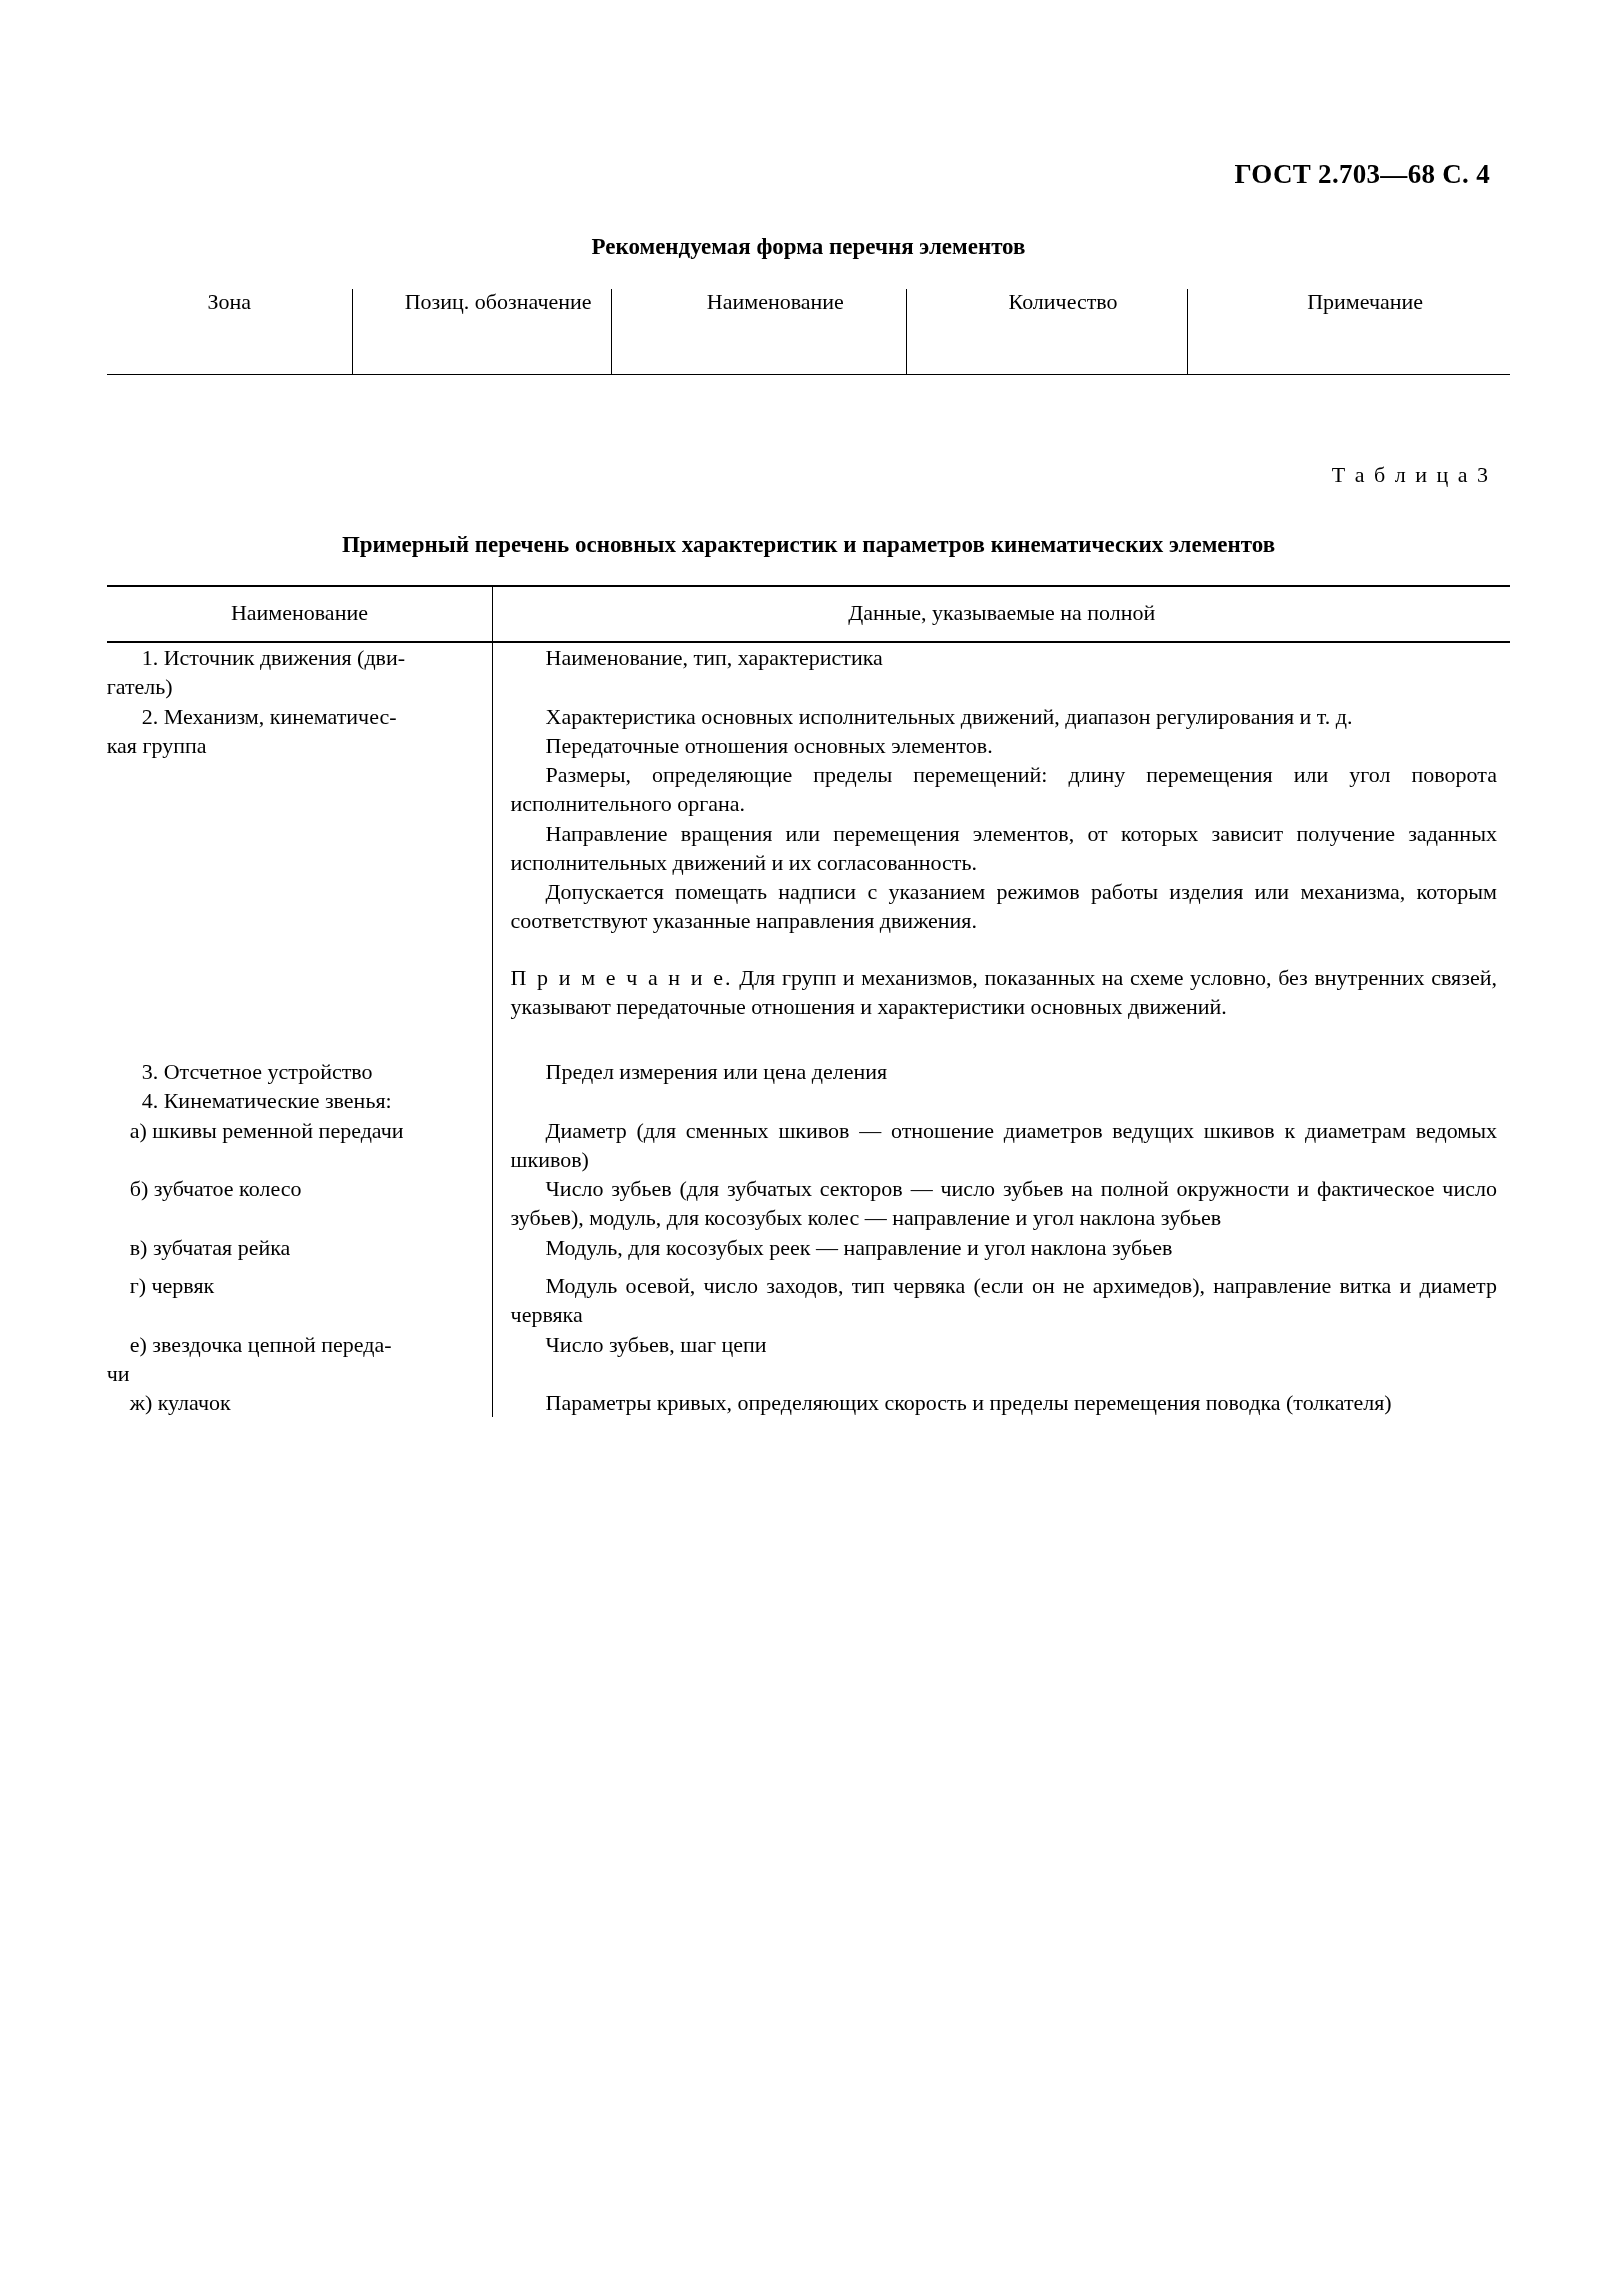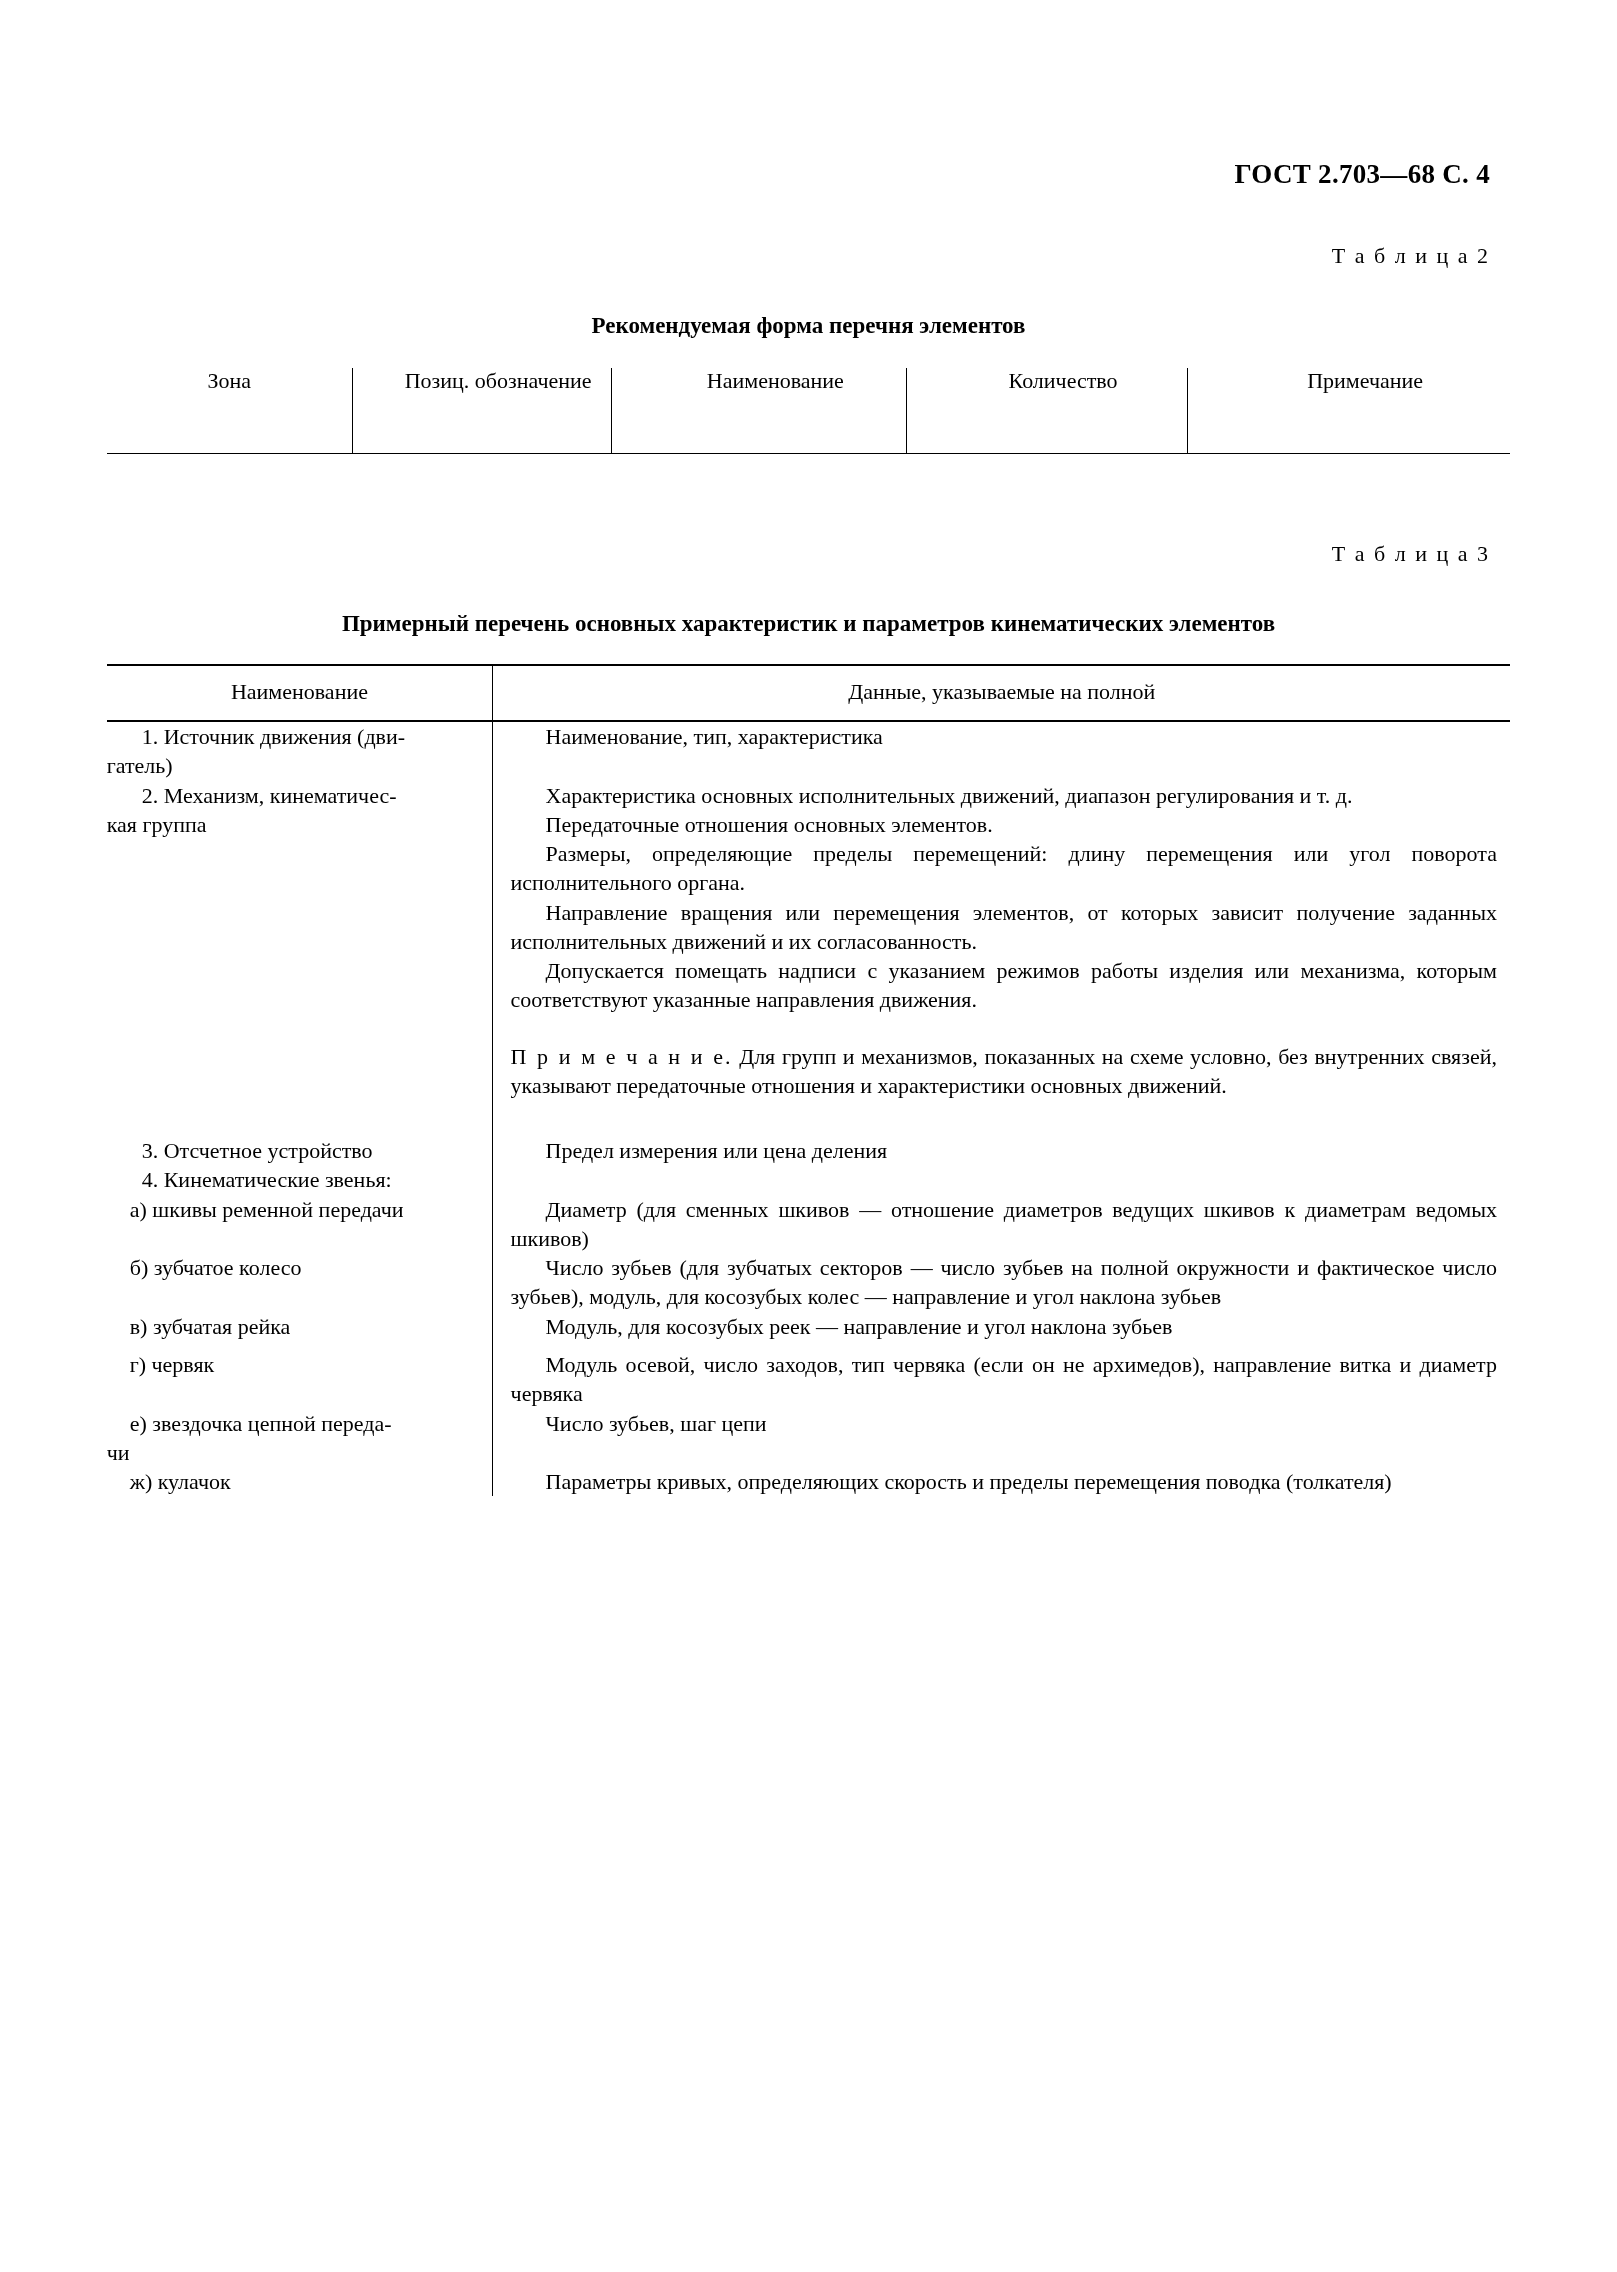--- a/index.html
+++ b/index.html
@@ -127,21 +127,20 @@
   .note-sp { letter-spacing: 2px; }
   .gap-top-lg { padding-top: 27px; }
 </style>
 </head>
 <body>
 
 <div class="page">
 
   <div class="doc-header">ГОСТ 2.703—68 С. 4</div>
 
-  <div class="table-number">Т а б л и ц а  2</div>
   <div class="table-title">Рекомендуемая форма перечня элементов</div>
 
   <div class="t2-wrap">
     <table class="gost t2">
       <colgroup>
         <col style="width:17.5%">
         <col style="width:18.5%">
         <col style="width:21%">
         <col style="width:20%">
         <col style="width:23%">

